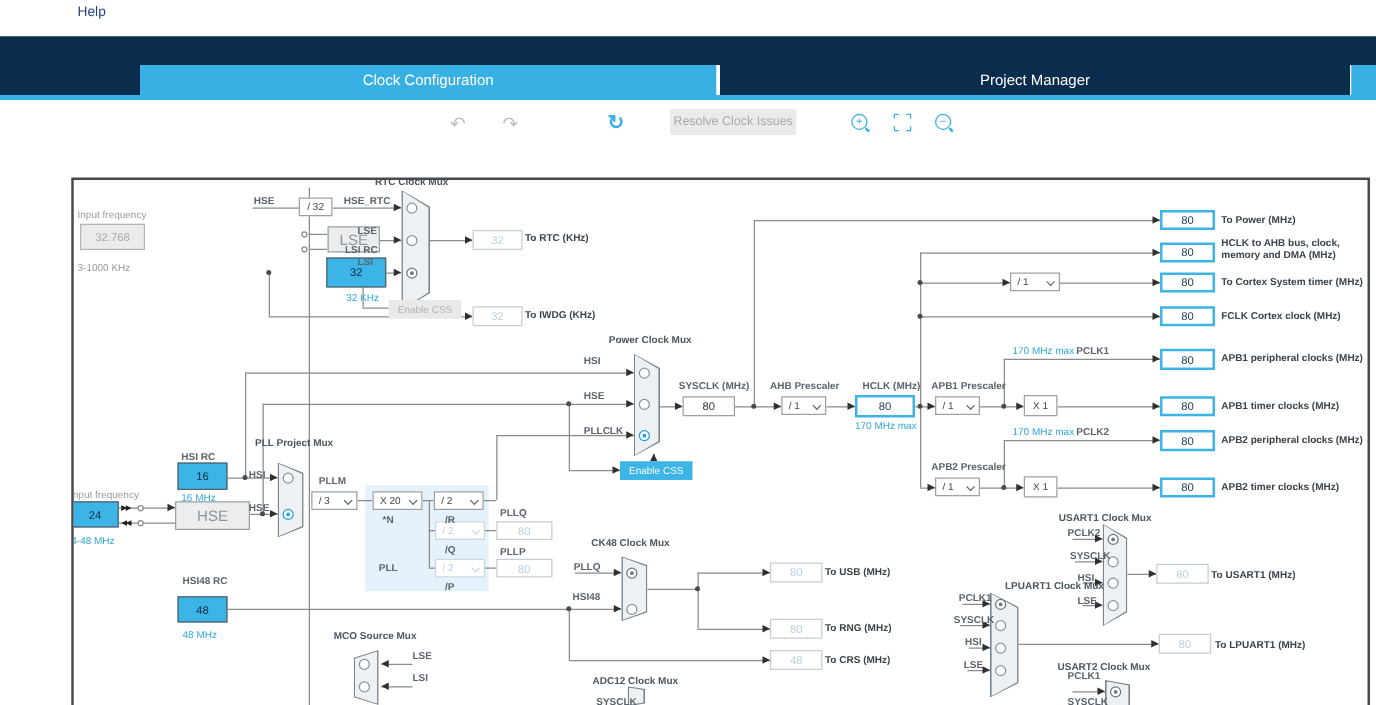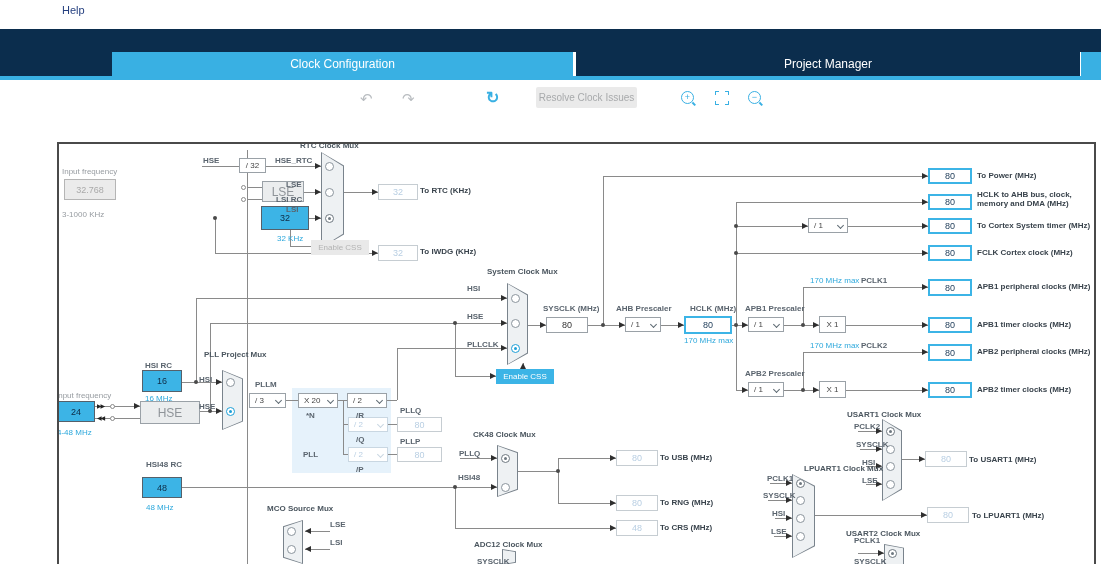--- a/index.html
+++ b/index.html
@@ -330,21 +330,21 @@
     <div class="drop" style="left: 689px; top: 173px; width: 36px; height: 15px;">/ 1<span class="ch"></span></div>
     <div class="drop" style="left: 689px; top: 238px; width: 36px; height: 15px;">/ 1<span class="ch"></span></div>
     <div class="drop" style="left: 190px; top: 249px; width: 37px; height: 15px;">/ 3<span class="ch"></span></div>
     <div class="drop" style="left: 239px; top: 249px; width: 40px; height: 15px;">X 20<span class="ch"></span></div>
     <div class="drop" style="left: 288px; top: 249px; width: 40px; height: 15px;">/ 2<span class="ch"></span></div>
     <div class="drop dis" style="left: 289px; top: 273px; width: 40px; height: 15px;">/ 2<span class="ch"></span></div>
     <div class="drop dis" style="left: 289px; top: 303px; width: 40px; height: 15px;">/ 2<span class="ch"></span></div>
     <div class="btn btn-gray" style="left: 252px; top: 96px; width: 58px; height: 15px;">Enable CSS</div>
     <div class="btn btn-blue" style="left: 437px; top: 225px; width: 58px; height: 15px;">Enable CSS</div>
     <div class="t" style="left: 241px; top: -3px;">RTC Clock Mux</div>
-    <div class="t" style="left: 428px; top: 123px;">System Clock Mux</div>
+    <div class="t" style="left: 428px; top: 123px;">Power Clock Mux</div>
     <div class="t" style="left: 145px; top: 206px;">PLL Project Mux</div>
     <div class="t" style="left: 414px; top: 286px;">CK48 Clock Mux</div>
     <div class="t" style="left: 208px; top: 360px;">MCO Source Mux</div>
     <div class="t" style="left: 415px; top: 396px;">ADC12 Clock Mux</div>
     <div class="t" style="left: 697px; top: 320px; padding-left: 48px;">LPUART1 Clock Mux</div>
     <div class="t" style="left: 788px; top: 266px;">USART1 Clock Mux</div>
     <div class="t" style="left: 787px; top: 385px;">USART2 Clock Mux</div>
     <div class="l" style="left: 144px; top: 12px;">HSE</div>
     <div class="l" style="left: 216px; top: 12px;">HSE_RTC</div>
     <div class="l" style="left: 227px; top: 36px;">LSE</div>

